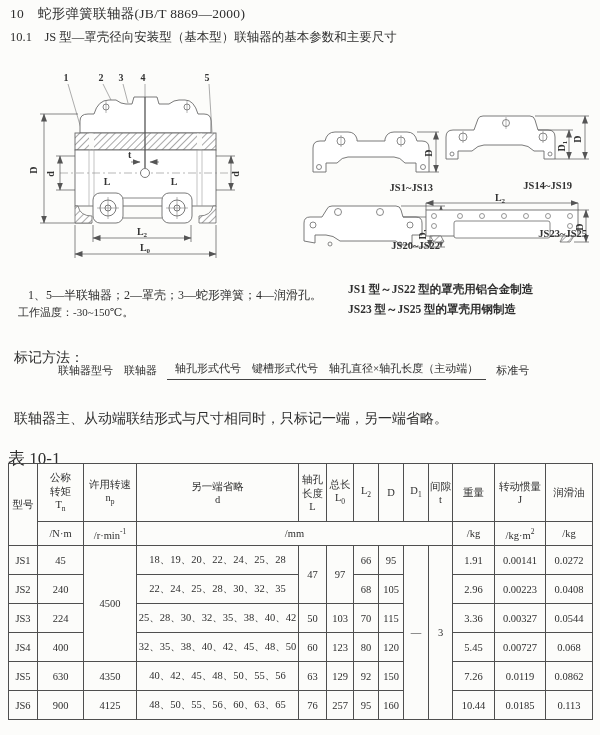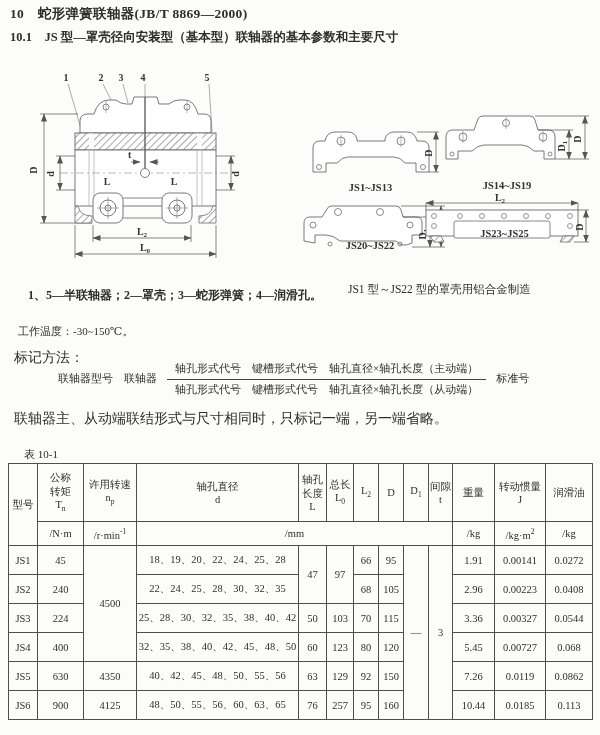--- a/index.html
+++ b/index.html
@@ -1,35 +1,35 @@
 <!DOCTYPE html>
 <html><head>
 <meta charset="utf-8">
 <style>
   html,body{margin:0;padding:0}
   body{width:600px;height:735px;background:#fcfcfa;position:relative;overflow:hidden;
        font-family:"Liberation Serif","DejaVu Serif",serif;color:#2e2e2e}
   .abs{position:absolute}
-  .title{left:10px;top:5px;font-size:13.5px;font-weight:bold;letter-spacing:.3px}
-  .subtitle{left:10px;top:29px;font-size:12.5px;font-weight:700}
+  .title{left:10px;top:5px;font-size:13.5px;font-weight:normal;letter-spacing:.3px}
+  .subtitle{left:10px;top:29px;font-size:12.5px;font-weight:400}
   svg{overflow:visible;display:block}
   svg text{font-family:"Liberation Serif","DejaVu Serif",serif}
   .dtext{font-size:10px;font-weight:600;fill:#333}
   .callout{font-size:10px;font-weight:600;fill:#333}
-  .figlabel{position:absolute;text-align:center;font-size:10.5px;font-weight:600;color:#333}
-  .legend{left:28px;top:287px;font-size:12px;font-weight:700}
-  .materials{left:348px;top:279px;font-size:11.5px;line-height:20px;font-weight:400}
-  .temp{left:18px;top:324px;font-size:11px}
+  .figlabel{position:absolute;text-align:right;font-size:10.5px;font-weight:600;color:#333}
+  .legend{left:28px;top:287px;font-size:12px;font-weight:400}
+  .materials{left:348px;top:279px;font-size:11.5px;line-height:20px;font-weight:700}
+  .temp{left:18px;top:305px;font-size:11px}
   .marktitle{left:14px;top:349px;font-size:14px}
   .formula{left:58px;top:360px;display:flex;align-items:center;gap:10px;font-size:11px}
   .frac{text-align:right}
   .frac .num{border-bottom:1px solid #444;padding:1px 8px 3px}
   .frac .den{padding:2px 8px 0}
   .marknote{left:14px;top:410px;font-size:14px}
-  .tcap{left:24px;top:447px;font-size:11px}
+  .tcap{left:8px;top:447px;font-size:17px}
   table{position:absolute;left:8px;top:463px;width:584px;border-collapse:collapse;table-layout:fixed}
   th,td{border:1px solid #4f4f4f;text-align:center;vertical-align:middle;
         font-size:10.5px;font-weight:normal;padding:0 1px;color:#2e2e2e}
   thead tr.h1{height:58px}
   tr.units{height:24px}
   tbody tr{height:29px}
   sub{font-size:7.5px}
   sup{font-size:7.5px}
 </style>
 </head>
@@ -252,30 +252,30 @@
       <line x1="152" y1="46" x2="167" y2="46"></line>
     <line x1="164" y1="14" x2="164" y2="46" marker-start="url(#arr)" marker-end="url(#arr)"></line>
   </g>
   <text class="dtext" transform="rotate(-90 161 31)" x="161" y="31" text-anchor="middle">D</text>
 </svg>
 <div class="figlabel" style="left:422px;top:228px;width:165px">JS23~JS25</div>
 
 <div class="abs legend">1、5—半联轴器；2—罩壳；3—蛇形弹簧；4—润滑孔。</div>
 <div class="abs materials">
   <div>JS1 型～JS22 型的罩壳用铝合金制造</div>
+  <div>JS23 型～JS25 型的罩壳用钢制造</div>
 </div>
 
 <div class="abs temp">工作温度：-30~150℃。</div>
 <div class="abs marktitle">标记方法：</div>
 
 <div class="abs formula">
   <span>联轴器型号　联轴器</span>
   <span class="frac">
     <span class="num" style="display:block">轴孔形式代号　键槽形式代号　轴孔直径×轴孔长度（主动端）</span>
-    <span class="den" style="display:block">轴孔形式代号　键槽形式代号　轴孔直径×轴孔长度（从动端）</span>
   </span>
   <span>标准号</span>
 </div>
 
 <div class="abs marknote">联轴器主、从动端联结形式与尺寸相同时，只标记一端，另一端省略。</div>
 
 <div class="abs tcap">表 10-1</div>
 
 <table>
   <colgroup>
@@ -299,21 +299,21 @@
       <th>
         <div>公称</div>
         <div>转矩</div>
         <div><span>T</span><sub>n</sub></div>
       </th>
       <th>
         <div>许用转速</div>
         <div><span>n</span><sub>p</sub></div>
       </th>
       <th>
-        <div>轴孔直径</div>
+        <div>另一端省略</div>
         <div>d</div>
       </th>
       <th>
         <div>轴孔</div>
         <div>长度</div>
         <div>L</div>
       </th>
       <th>
         <div>总长</div>
         <div><span>L</span><sub>0</sub></div>

